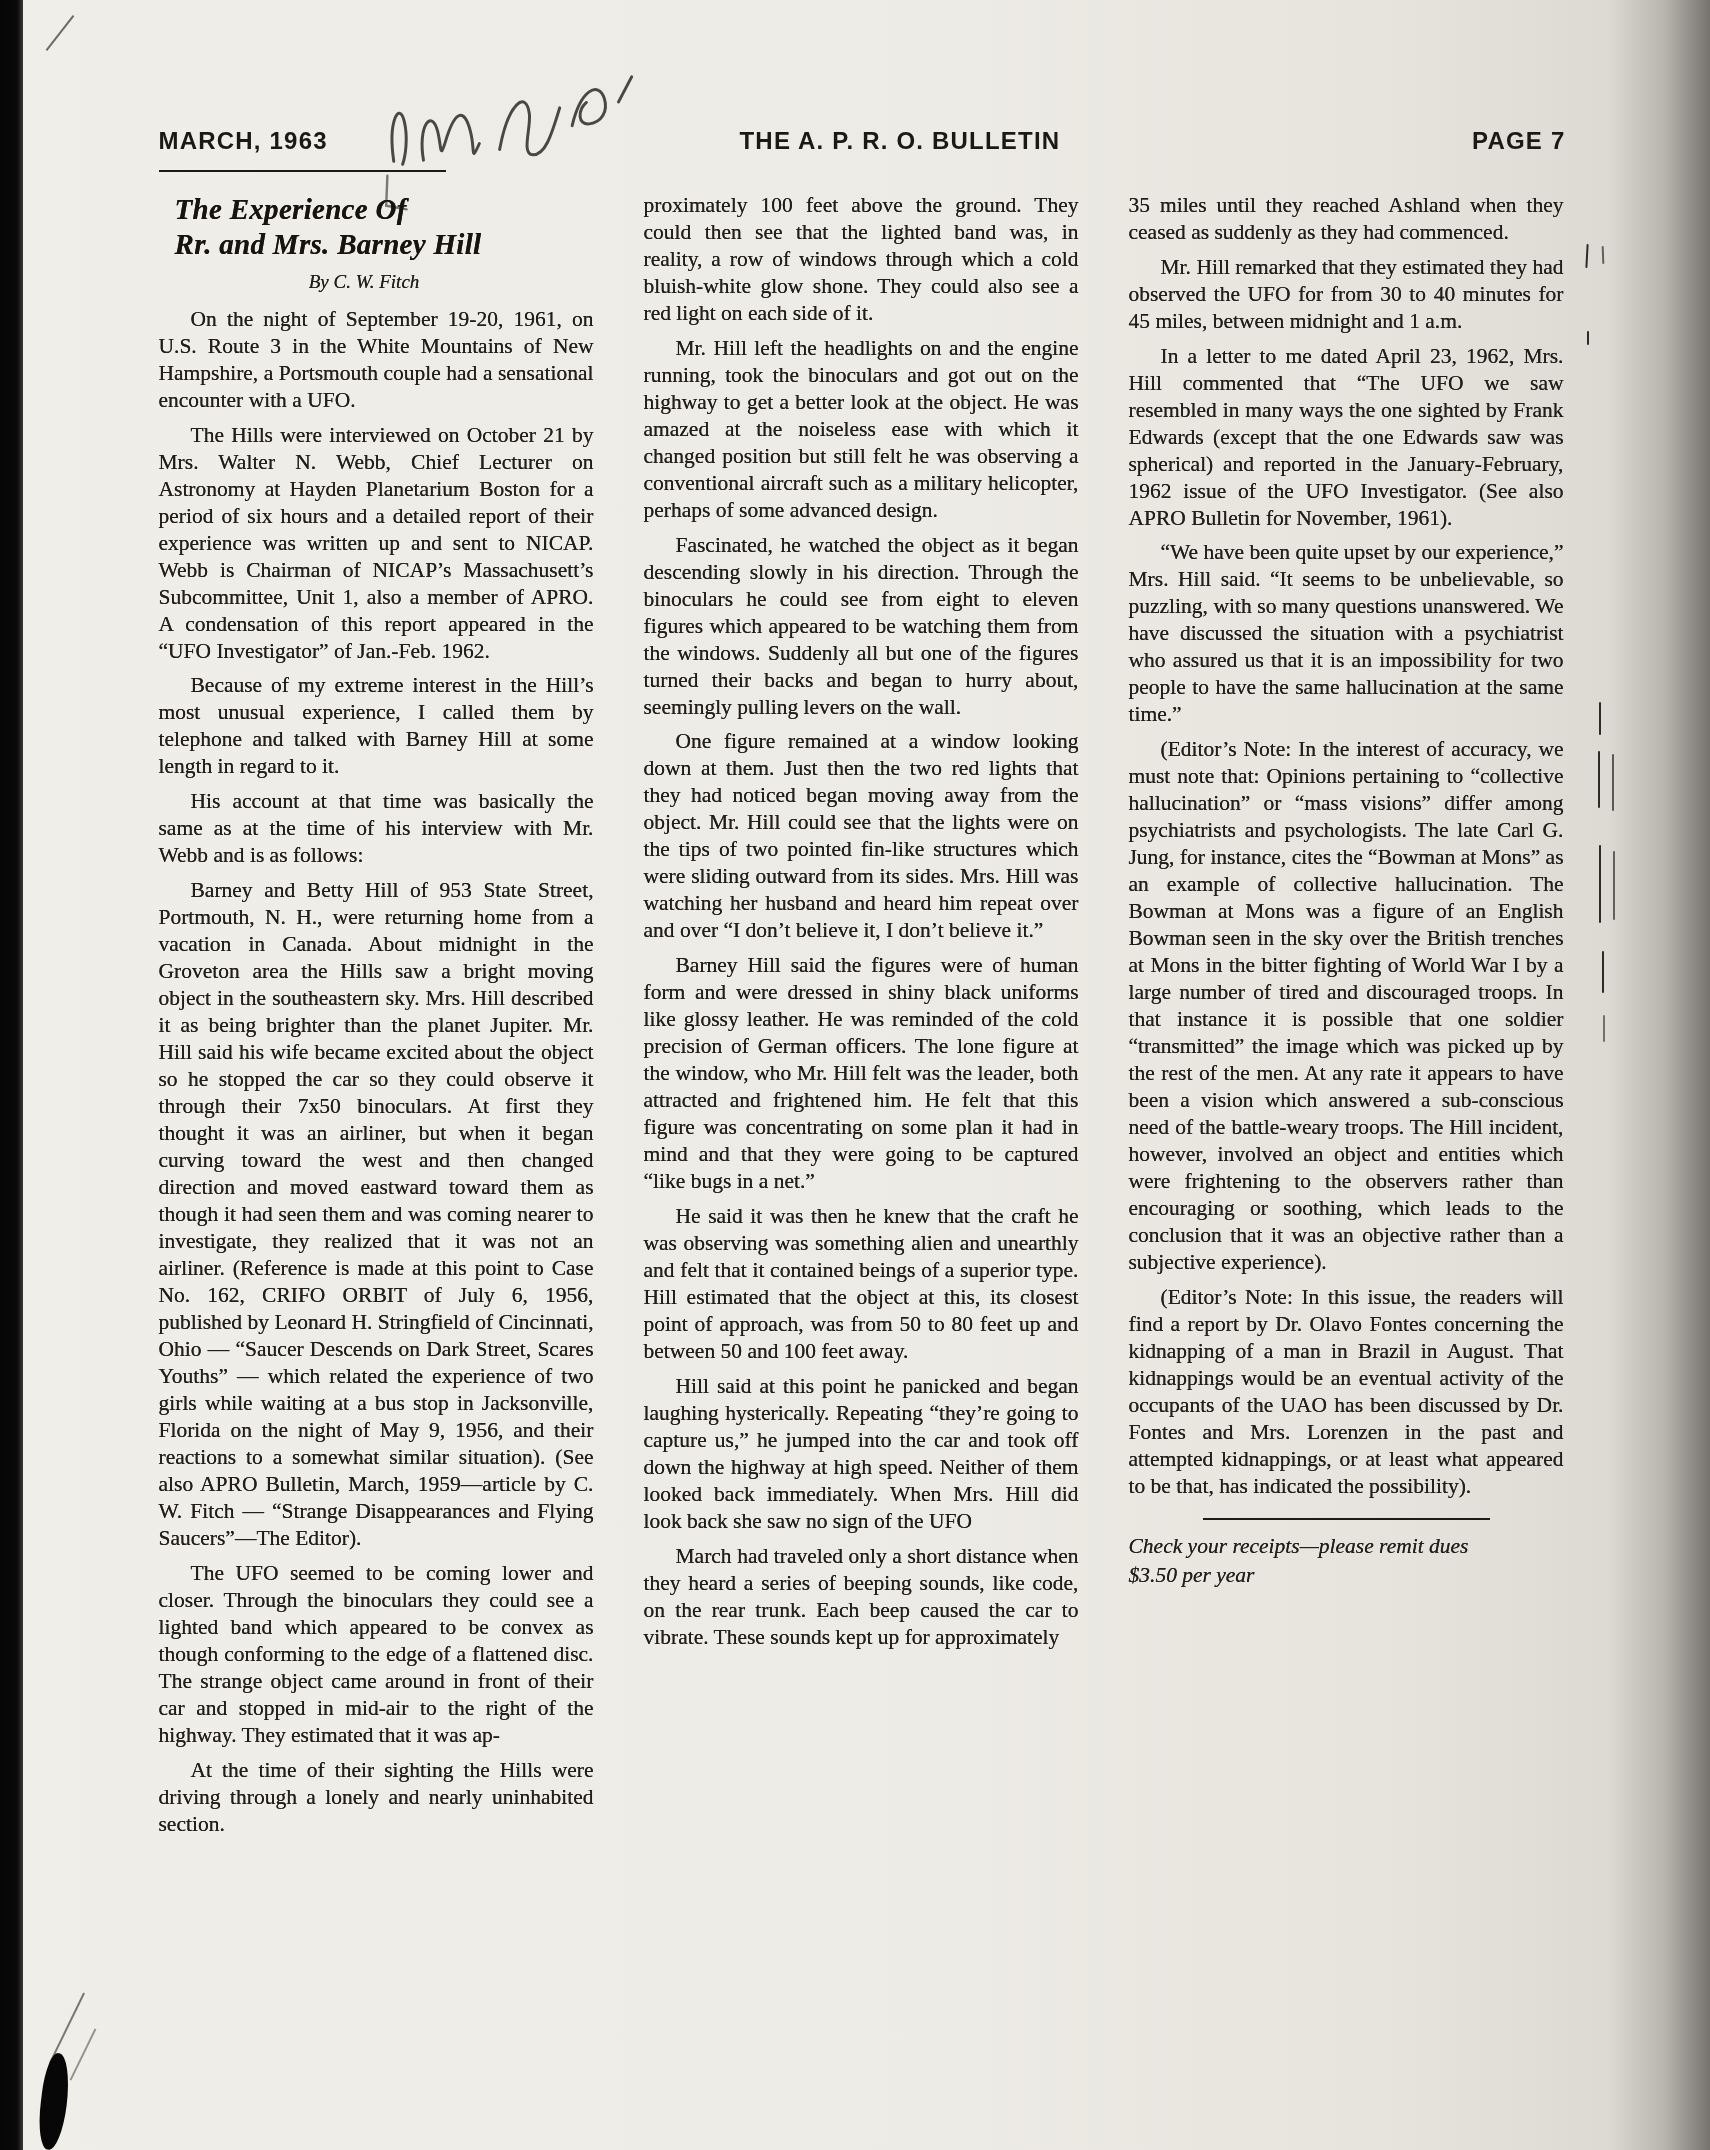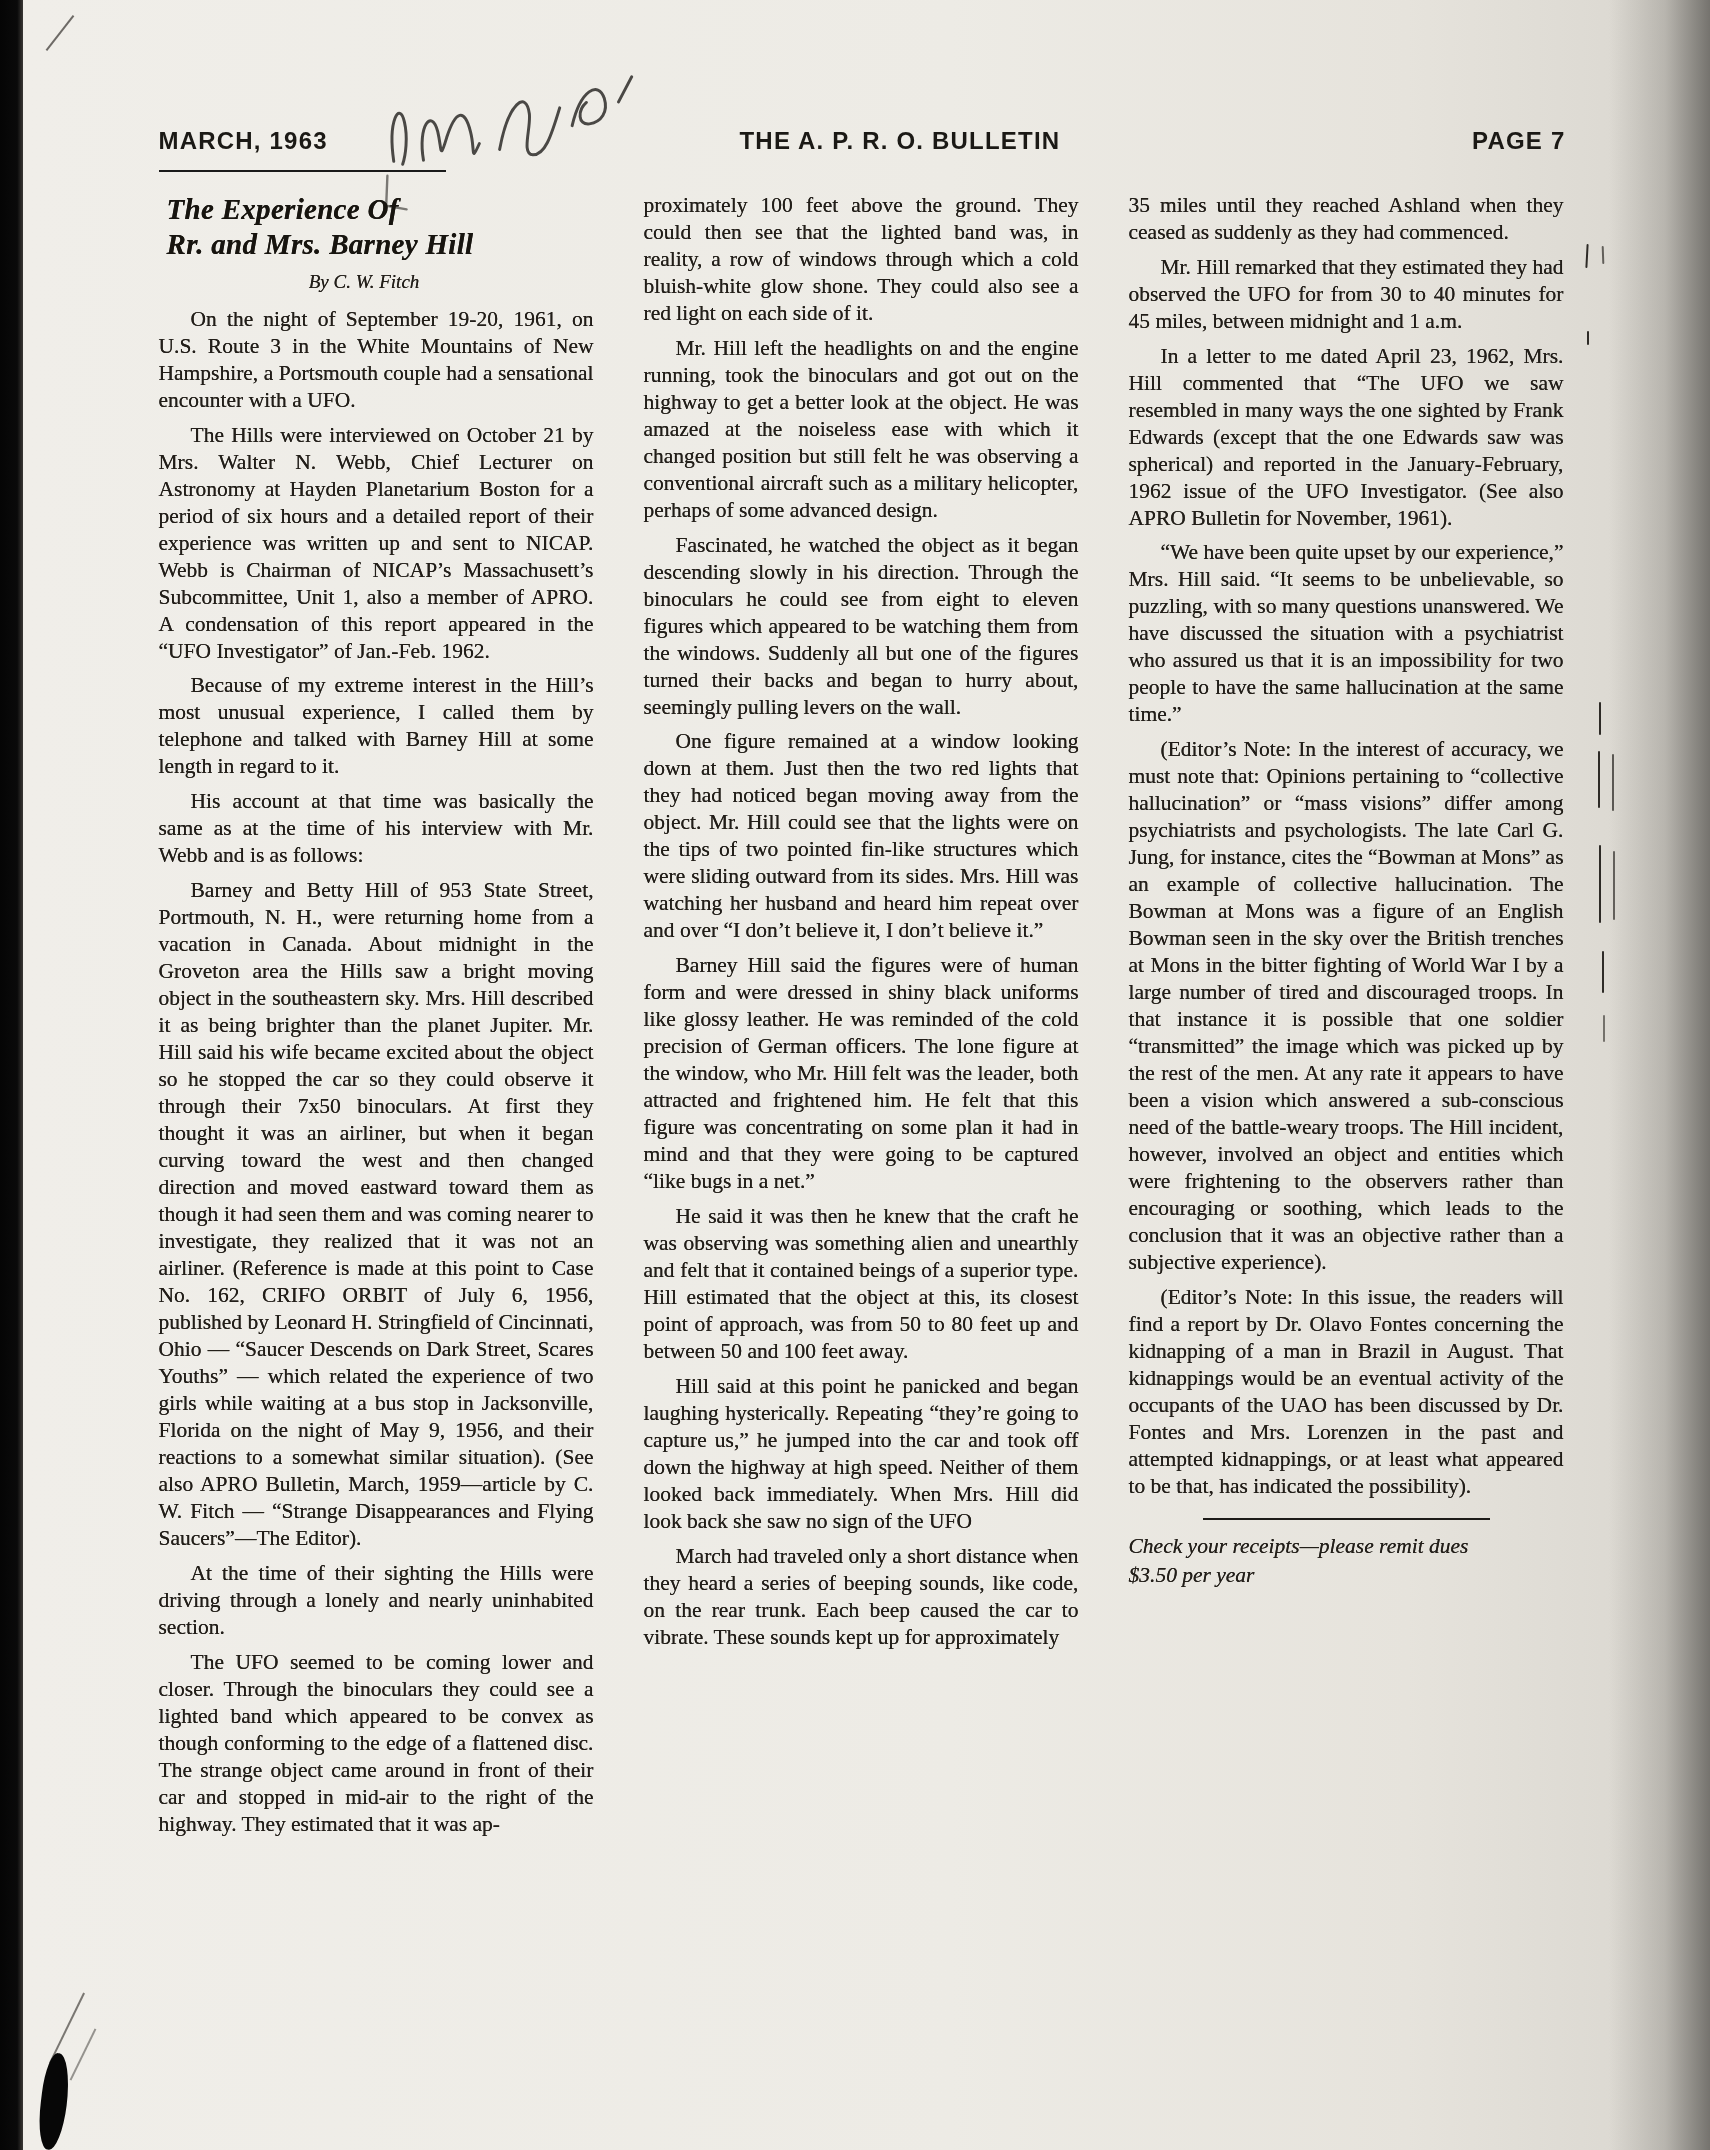--- a/index.html
+++ b/index.html
@@ -40,21 +40,21 @@
     position: absolute; left: 137px; top: 192px; width: 1407px;
     display: flex; gap: 50px;
   }
   .column {
     width: 435px; flex: 0 0 auto;
     font-size: 21.5px; line-height: 27px;
     text-align: justify;
     color: #221e19;
     text-shadow: 0 0 0.4px #2a2620;
   }
-  .article-title { margin: 0 8px 6px; color: #17140f; }
+  .article-title { margin: 0 16px 6px; color: #17140f; }
   .t-line {
     display: block;
     font-size: 29px; line-height: 35px;
     font-weight: bold; font-style: italic;
     letter-spacing: 0.3px;
     text-align: left; text-indent: 0;
   }
   .byline { text-align: center; font-style: italic; font-size: 19px; margin: 3.6px 24px 10.8px 0; }
   .para { margin: 0 0 7.8px; text-indent: 32px; }
   .col-cont .para:first-child { text-indent: 0; }
@@ -114,22 +114,22 @@
         <span class="t-line">The Experience Of</span>
         <span class="t-line">Rr. and Mrs. Barney Hill</span>
       </h1>
       <div class="byline">By C. W. Fitch</div>
       <div class="paras">
           <p class="para">On the night of September 19-20, 1961, on U.S. Route 3 in the White Mountains of New Hampshire, a Portsmouth couple had a sensational encounter with a UFO.</p>
           <p class="para">The Hills were interviewed on October 21 by Mrs. Walter N. Webb, Chief Lecturer on Astronomy at Hayden Planetarium Boston for a period of six hours and a detailed report of their experience was written up and sent to NICAP. Webb is Chairman of NICAP’s Massachusett’s Subcommittee, Unit 1, also a member of APRO. A condensation of this report appeared in the “UFO Investigator” of Jan.-Feb. 1962.</p>
           <p class="para">Because of my extreme interest in the Hill’s most unusual experience, I called them by telephone and talked with Barney Hill at some length in regard to it.</p>
           <p class="para">His account at that time was basically the same as at the time of his interview with Mr. Webb and is as follows:</p>
           <p class="para">Barney and Betty Hill of 953 State Street, Portmouth, N. H., were returning home from a vacation in Canada. About midnight in the Groveton area the Hills saw a bright moving object in the southeastern sky. Mrs. Hill described it as being brighter than the planet Jupiter. Mr. Hill said his wife became excited about the object so he stopped the car so they could observe it through their 7x50 binoculars. At first they thought it was an airliner, but when it began curving toward the west and then changed direction and moved eastward toward them as though it had seen them and was coming nearer to investigate, they realized that it was not an airliner. (Reference is made at this point to Case No. 162, CRIFO ORBIT of July 6, 1956, published by Leonard H. Stringfield of Cincinnati, Ohio — “Saucer Descends on Dark Street, Scares Youths” — which related the experience of two girls while waiting at a bus stop in Jacksonville, Florida on the night of May 9, 1956, and their reactions to a somewhat similar situation). (See also APRO Bulletin, March, 1959—article by C. W. Fitch — “Strange Disappearances and Flying Saucers”—The Editor).</p>
+          <p class="para">The UFO seemed to be coming lower and closer. Through the binoculars they could see a lighted band which appeared to be convex as though conforming to the edge of a flattened disc. The strange object came around in front of their car and stopped in mid-air to the right of the highway. They estimated that it was ap-</p>
           <p class="para">At the time of their sighting the Hills were driving through a lonely and nearly uninhabited section.</p>
-          <p class="para">The UFO seemed to be coming lower and closer. Through the binoculars they could see a lighted band which appeared to be convex as though conforming to the edge of a flattened disc. The strange object came around in front of their car and stopped in mid-air to the right of the highway. They estimated that it was ap-</p>
         </div>
     </section>
 
     <section class="column col-cont">
         <p class="para">proximately 100 feet above the ground. They could then see that the lighted band was, in reality, a row of windows through which a cold bluish-white glow shone. They could also see a red light on each side of it.</p>
         <p class="para">Mr. Hill left the headlights on and the engine running, took the binoculars and got out on the highway to get a better look at the object. He was amazed at the noiseless ease with which it changed position but still felt he was observing a conventional aircraft such as a military helicopter, perhaps of some advanced design.</p>
         <p class="para">Fascinated, he watched the object as it began descending slowly in his direction. Through the binoculars he could see from eight to eleven figures which appeared to be watching them from the windows. Suddenly all but one of the figures turned their backs and began to hurry about, seemingly pulling levers on the wall.</p>
         <p class="para">One figure remained at a window looking down at them. Just then the two red lights that they had noticed began moving away from the object. Mr. Hill could see that the lights were on the tips of two pointed fin-like structures which were sliding outward from its sides. Mrs. Hill was watching her husband and heard him repeat over and over “I don’t believe it, I don’t believe it.”</p>
         <p class="para">Barney Hill said the figures were of human form and were dressed in shiny black uniforms like glossy leather. He was reminded of the cold precision of German officers. The lone figure at the window, who Mr. Hill felt was the leader, both attracted and frightened him. He felt that this figure was concentrating on some plan it had in mind and that they were going to be captured “like bugs in a net.”</p>
         <p class="para">He said it was then he knew that the craft he was observing was something alien and unearthly and felt that it contained beings of a superior type. Hill estimated that the object at this, its closest point of approach, was from 50 to 80 feet up and between 50 and 100 feet away.</p>

